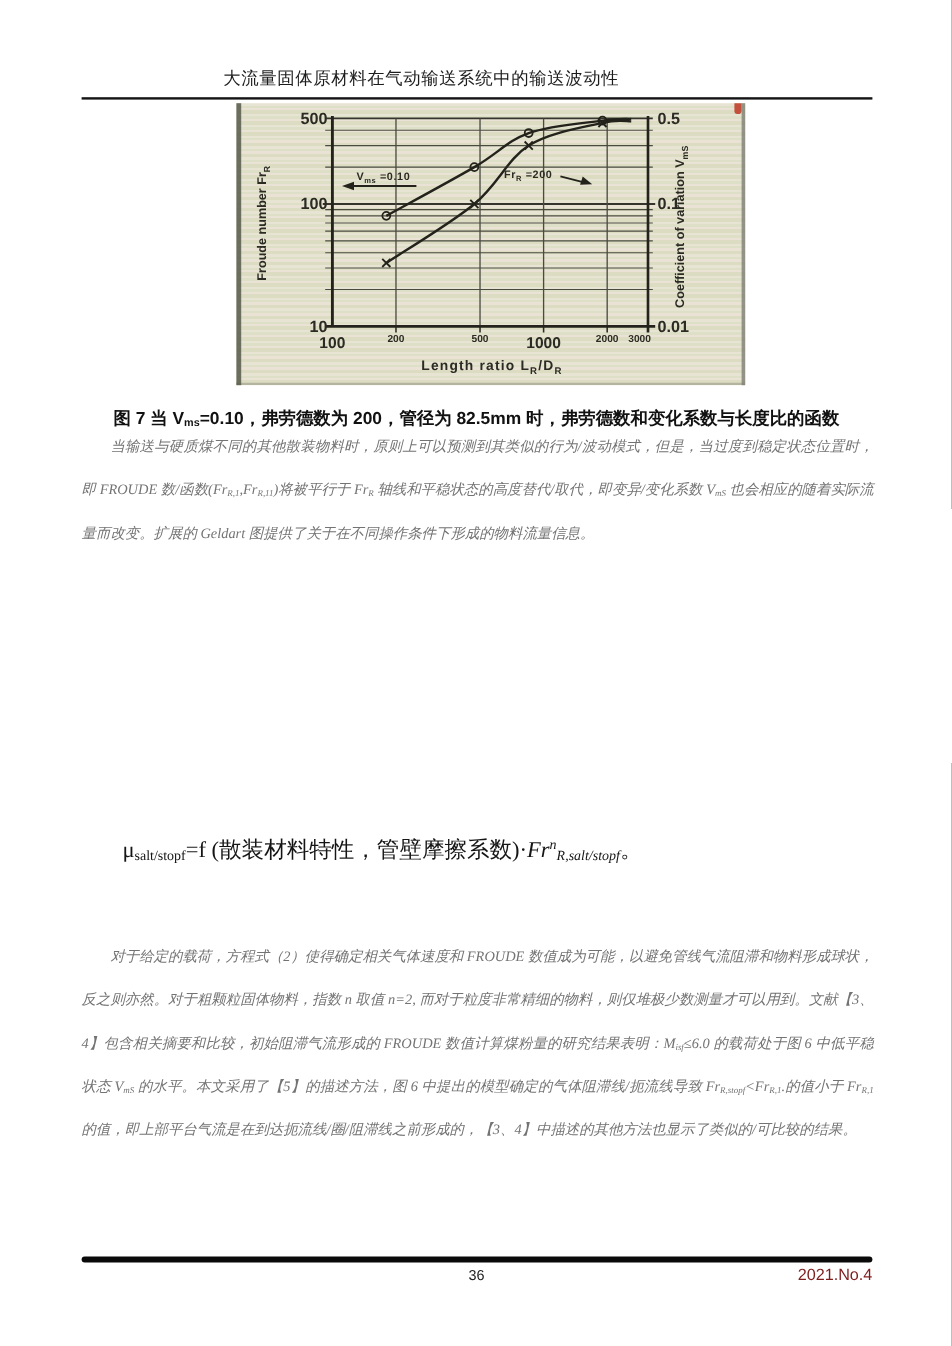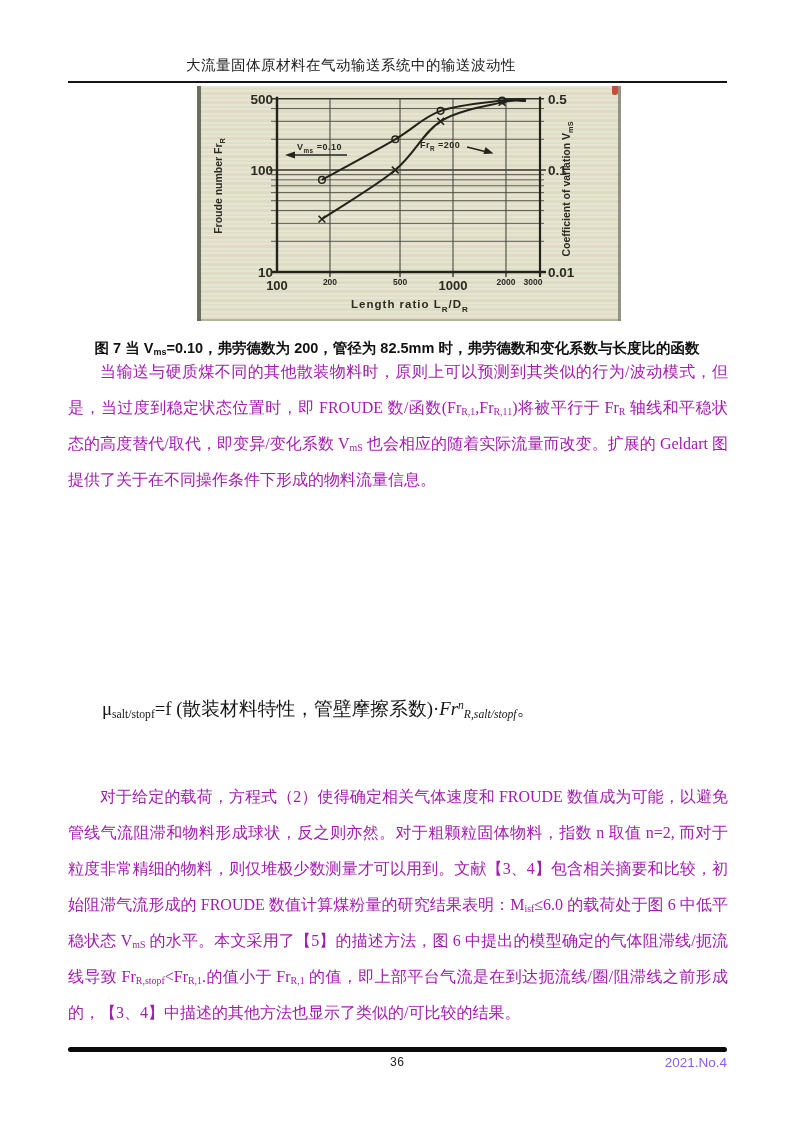--- a/index.html
+++ b/index.html
@@ -26,44 +26,45 @@
   .scan-red-mark{position:absolute;right:3px;top:0;width:6px;height:9px;background:#c2503a;border-radius:0 0 3px 2px;}
   .chart-svg{position:absolute;left:0;top:0;width:424px;height:235px;}
 
   .figure-caption{
     position:absolute;top:339px;left:68px;width:658px;text-align:center;
     font-family:"Liberation Sans","DejaVu Sans",sans-serif;font-weight:700;
     font-size:14.5px;color:#111;
   }
   .body-para{
     position:absolute;left:68px;width:660px;margin:0;
-    font-size:16px;line-height:36px;text-align:justify;text-justify:inter-ideograph;
-    color:#a21caf;
+    font-size:12px;line-height:36px;text-align:justify;text-justify:inter-ideograph;
+    color:#737373;
+    font-style:italic;
   }
   .indent{text-indent:2em;}
   .p1{top:354px;}
   .p2{top:540px;}
   .p3{top:739px;margin-top:40px;}
   .formula{
     position:absolute;left:102px;top:691px;margin:0;
     font-size:18.8px;line-height:36px;color:#151515;
   }
   sub,sup{font-size:.62em;line-height:0;}
   sub{vertical-align:-.22em;}
   sup{vertical-align:.55em;}
   .it{font-style:italic;}
 
   .footer-rule{position:absolute;top:1047px;left:68px;width:659px;height:5px;background:#0a0a0a;border-radius:3px;}
   .footer-page{
     position:absolute;top:1056px;left:68px;width:658px;text-align:center;
-    font-family:Liberation Mono, monospace;font-size:12px;color:#222;
+    font-family:Liberation Sans, sans-serif;font-size:12px;color:#222;
   }
   .footer-issue{
     position:absolute;top:1055px;right:66px;
-    font-family:"Liberation Sans","DejaVu Sans",sans-serif;font-size:13.5px;color:#8b5cf6;
+    font-family:"Liberation Sans","DejaVu Sans",sans-serif;font-size:13.5px;color:#7f1d1d;
   }
 </style>
 </head>
 <body>
 
 <div class="page">
 
   <div class="header-title">大流量固体原材料在气动输送系统中的输送波动性</div>
   <div class="header-rule"></div>
 

